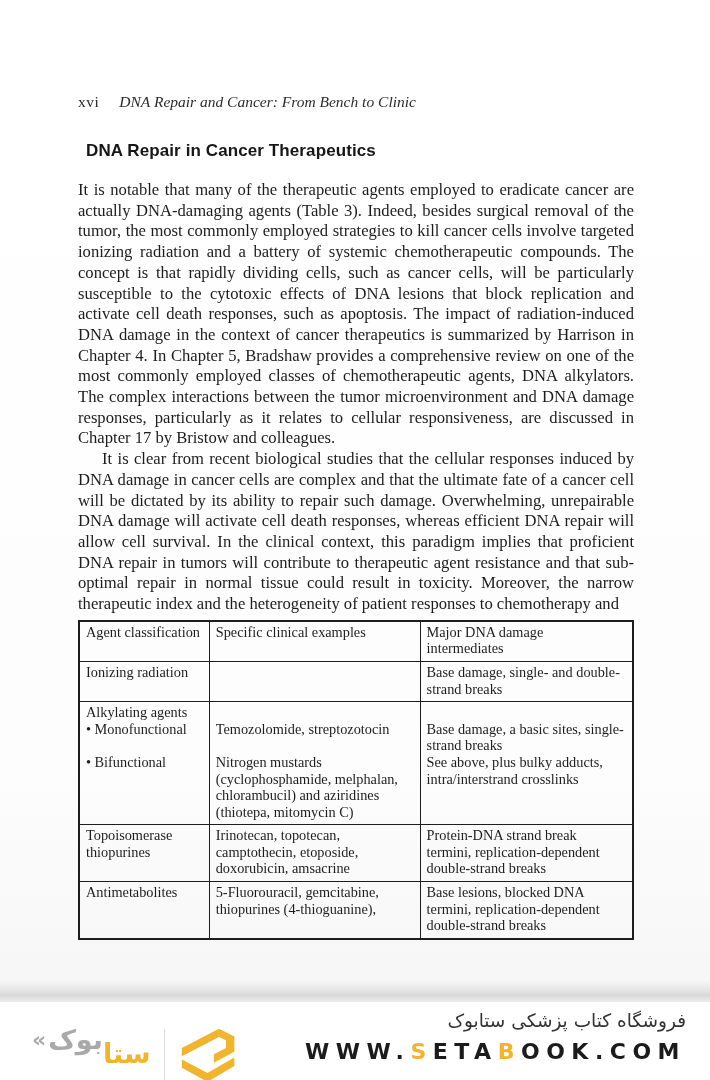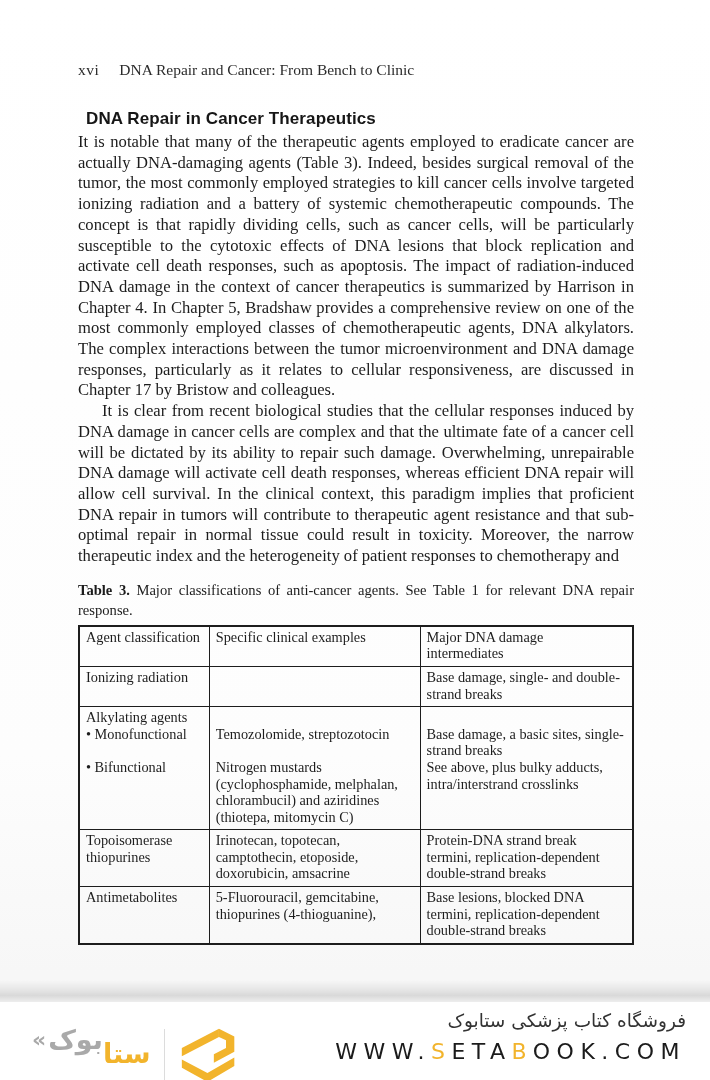--- a/index.html
+++ b/index.html
@@ -5,30 +5,30 @@
   html,body{margin:0;padding:0;}
   body{
     width:710px;height:1080px;position:relative;overflow:hidden;
     background:#ffffff;
     font-family:"Liberation Serif", serif;
     color:#1d1d1d;
   }
   .page{position:absolute;left:0;top:0;width:710px;height:1080px;
     background:linear-gradient(180deg,#ffffff 0%,#fdfdfd 70%,#f7f7f7 90%);}
   .content{position:absolute;left:78px;top:0;width:556px;}
-  .running-header{margin-top:60px;font-size:15.5px;line-height:20px;display:flex;color:#2b2b2b;}
+  .running-header{margin-top:92px;font-size:15.5px;line-height:20px;display:flex;color:#2b2b2b;}
   .page-num{letter-spacing:0.5px;}
-  .running-title{margin-left:20px;}
+  .running-title{font-style:italic;margin-left:20px;}
   .section-heading{
     margin:27px 0 0 8px;
     font-family:"Liberation Sans", sans-serif;
     font-weight:bold;font-size:17px;line-height:24px;color:#161616;letter-spacing:0.1px;
   }
   .body-par{margin:0;font-size:16.6px;line-height:20.7px;text-align:justify;color:#1c1c1c;}
-  .par-first{margin-top:1px;}
+  .par-first{margin-top:17px;}
   .par-indent{text-indent:24px;}
   .table-caption{margin-top:13px;font-size:14.6px;line-height:20px;text-align:justify;color:#1c1c1c;}
   .table-caption .cap-label{font-weight:bold;}
   table.agents{
     margin-top:5px;border-collapse:collapse;width:556px;table-layout:fixed;
     font-size:14.3px;line-height:16.6px;border:2px solid #1d1d1d;
   }
   table.agents th, table.agents td{
     border:1px solid #1d1d1d;vertical-align:top;text-align:left;
     padding:2px 6px 4px 6px;white-space:pre-line;font-weight:normal;
@@ -47,41 +47,40 @@
   .wordmark{display:flex;align-items:center;justify-content:center;
     font-family:"DejaVu Sans", sans-serif;font-weight:bold;font-size:27px;line-height:30px;}
   .wm-gray{color:#a9a9a9;}
   .wm-yellow{color:#f2b42c;margin-top:28px;}
   .wm-guillemet{font-size:22px;margin-right:2px;color:#a9a9a9;}
   .logo-subtitle{font-family:"DejaVu Sans", sans-serif;font-size:11px;line-height:14px;color:#bdbdbd;margin-top:16px;}
   .logo-divider{width:1px;height:52px;background:#dcdcdc;margin:0 13px;}
   .emblem{width:64px;height:60px;}
   .footer-right{position:absolute;right:24px;top:7px;text-align:right;}
   .footer-fa{font-family:"DejaVu Sans", sans-serif;direction:rtl;font-size:18.5px;line-height:24px;color:#333333;}
-  .website{margin-top:5px;font-family:"DejaVu Sans", sans-serif;font-weight:normal;
+  .website{margin-top:5px;font-family:"DejaVu Sans", sans-serif;font-weight:bold;
     font-size:22px;line-height:28px;letter-spacing:6.5px;color:#1b1b1b;white-space:nowrap;}
   .website .accent{color:#f2b42c;}
 </style>
 </head>
 <body>
 
 <div class="page">
   <div class="content">
 
     <div class="running-header">
       <span class="page-num">xvi</span>
       <span class="running-title">DNA Repair and Cancer: From Bench to Clinic</span>
     </div>
 
     <h1 class="section-heading">DNA Repair in Cancer Therapeutics</h1>
 
     <p class="body-par par-first">It is notable that many of the therapeutic agents employed to eradicate cancer are actually DNA-damaging agents (Table 3). Indeed, besides surgical removal of the tumor, the most commonly employed strategies to kill cancer cells involve targeted ionizing radiation and a battery of systemic chemotherapeutic compounds. The concept is that rapidly dividing cells, such as cancer cells, will be particularly susceptible to the cytotoxic effects of DNA lesions that block replication and activate cell death responses, such as apoptosis. The impact of radiation-induced DNA damage in the context of cancer therapeutics is summarized by Harrison in Chapter 4. In Chapter 5, Bradshaw provides a comprehensive review on one of the most commonly employed classes of chemotherapeutic agents, DNA alkylators. The complex interactions between the tumor microenvironment and DNA damage responses, particularly as it relates to cellular responsiveness, are discussed in Chapter 17 by Bristow and colleagues.</p>
     <p class="body-par par-indent">It is clear from recent biological studies that the cellular responses induced by DNA damage in cancer cells are complex and that the ultimate fate of a cancer cell will be dictated by its ability to repair such damage. Overwhelming, unrepairable DNA damage will activate cell death responses, whereas efficient DNA repair will allow cell survival. In the clinical context, this paradigm implies that proficient DNA repair in tumors will contribute to therapeutic agent resistance and that sub-optimal repair in normal tissue could result in toxicity. Moreover, the narrow therapeutic index and the heterogeneity of patient responses to chemotherapy and</p>
 
-    <div class="table-caption"><span class="cap-label">Table 3.</span><span> Major classifications of anti-cancer agents. See Table 1 for relevant DNA repair response.</span></div>
 
     <table class="agents">
       <colgroup>
           <col class="col-a">
           <col class="col-b">
           <col class="col-c">
         </colgroup>
       <tbody>
         <tr>
           <th>Agent classification</th>

